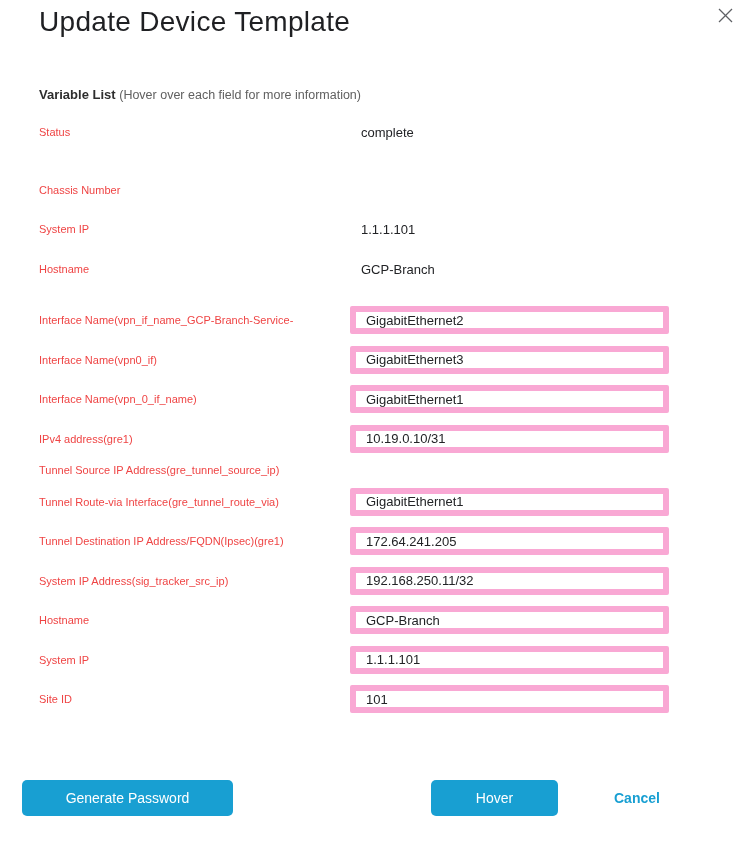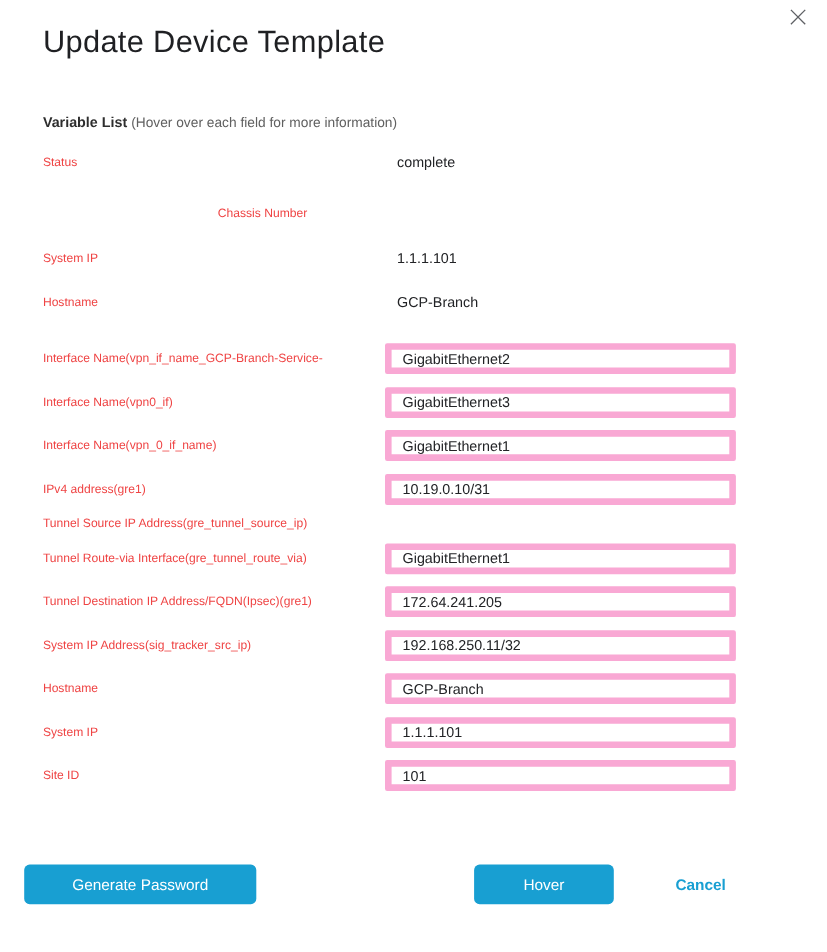--- a/index.html
+++ b/index.html
@@ -25,21 +25,21 @@
     display: flex;
     align-items: center;
     justify-content: center;
   }
   .content {
     padding-left: 39px;
     padding-right: 84px;
   }
   .dialog-title {
     margin: 0;
-    padding-top: 22px;
+    padding-top: 6px;
     font-size: 28px;
     line-height: 32px;
     font-weight: 400;
     color: #1f2023;
     letter-spacing: 0.3px;
   }
   .section-header {
     margin-top: 49px;
     font-size: 13px;
     line-height: 16px;
@@ -67,21 +67,21 @@
     font-size: 11px;
     color: #ef4444;
     white-space: nowrap;
     overflow: hidden;
   }
   .row .value-col {
     width: 319px;
     flex: none;
   }
   .static-row { height: 16px; }
-  #static-rows .row:nth-child(2) { margin-top: 32px; flex-direction: column; }
+  #static-rows .row:nth-child(2) { margin-top: 42px; }
   #static-rows .row:nth-child(3) { margin-top: 23px; }
   #static-rows .row:nth-child(4) { margin-top: 24px; }
   .static-value {
     display: inline-block;
     padding-left: 11px;
     font-size: 13px;
     color: #222326;
   }
   #input-rows .row { margin-top: 11.5px; }
   #input-rows .row:first-child { margin-top: 29px; }

